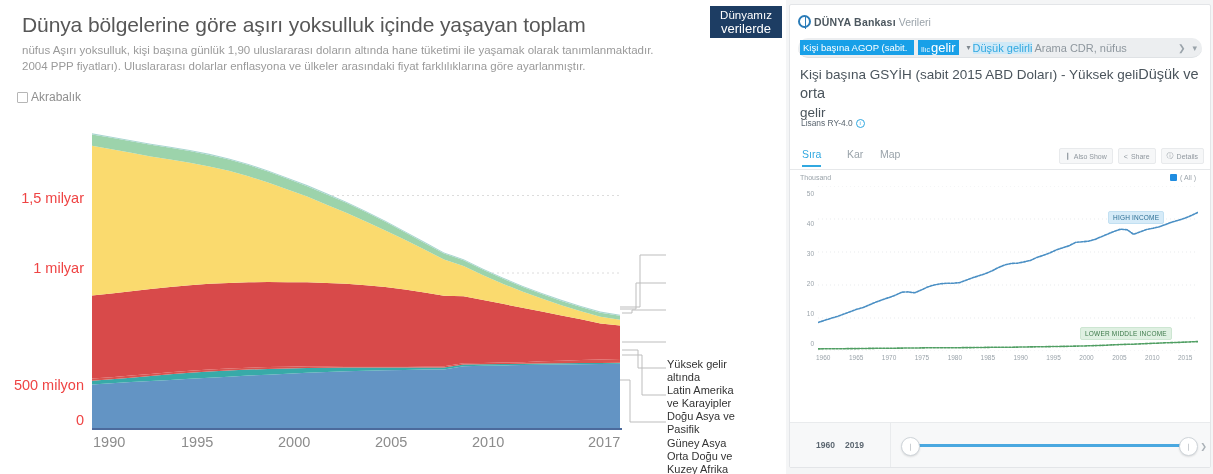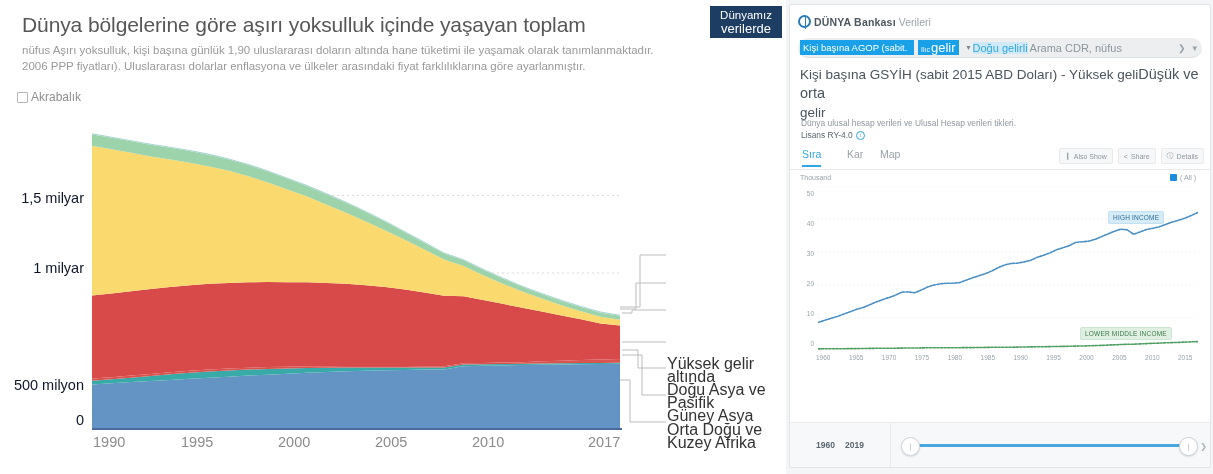--- a/index.html
+++ b/index.html
@@ -28,28 +28,28 @@
   }
   .cbox{
     display:inline-block;width:9px;height:9px;border:1px solid #b6b6b6;
     background:#fff;border-radius:1px;
   }
 
   
   #chartwrap{position:absolute;left:0;top:110px;width:786px;height:360px;}
   #plot{position:absolute;left:92px;top:8px;width:528px;height:310px;}
   #plot svg{display:block;}
-  .ytick{position:absolute;font-size:14.5px;color:#0f172a;white-space:nowrap;text-align:right;width:84px;}
+  .ytick{position:absolute;font-size:14.5px;color:#ef4444;white-space:nowrap;text-align:right;width:84px;}
   .xtick{position:absolute;font-size:14.5px;color:#8c8c8c;white-space:nowrap;}
 
   .axisline{position:absolute;background:#4c6a9c;height:2px;}
 
   
   #legend{position:absolute;left:667px;top:248px;width:115px;}
-  .leg{font-size:16px;line-height:12.6px;margin-bottom:1px;}
+  .leg{font-size:11px;line-height:12.6px;margin-bottom:1px;}
 
   
   #right{
     position:absolute;left:786px;top:0;width:427px;height:474px;
     background:#f4f5f6;
   }
   #wb-card{
     position:absolute;left:3px;top:4px;width:420px;height:462px;
     background:#fff;border:1px solid #e3e5e8;border-radius:2px;
     overflow:hidden;
@@ -168,21 +168,21 @@
 <body>
 
 <div id="root">
 
   <div id="left">
 
     <div class="owid-title">Dünya bölgelerine göre aşırı yoksulluk içinde yaşayan toplam</div>
 
     <div class="owid-sub">
       <div>nüfus Aşırı yoksulluk, kişi başına günlük 1,90 uluslararası doların altında hane tüketimi ile yaşamak olarak tanımlanmaktadır.</div>
-      <div>2006 PPP fiyatları). Uluslararası dolarlar enflasyona ve ülkeler arasındaki fiyat farklılıklarına göre ayarlanmıştır.</div>
+      <div>2004 PPP fiyatları). Uluslararası dolarlar enflasyona ve ülkeler arasındaki fiyat farklılıklarına göre ayarlanmıştır.</div>
     </div>
 
     <div class="owid-check">
       <span class="cbox"></span>
       <span>Akrabalık</span>
     </div>
 
     <div id="chartwrap">
 
       <div class="ytick" style="left:0px;top:80px;">1,5 milyar</div>
@@ -225,20 +225,24 @@
           <path d="M2,270 L12,270 L12,312 L48,312"></path>
         </g>
       </svg>
 
       <div id="legend">
         <div class="leg">
           <div>Yüksek gelir</div>
           <div>altında</div>
         </div>
         <div class="leg">
+          <div>Latin Amerika</div>
+          <div>ve Karayipler</div>
+        </div>
+        <div class="leg">
           <div>Doğu Asya ve</div>
           <div>Pasifik</div>
         </div>
         <div class="leg">
           <div>Güney Asya</div>
         </div>
         <div class="leg">
           <div>Orta Doğu ve</div>
           <div>Kuzey Afrika</div>
         </div>
@@ -263,36 +267,35 @@
       </div>
 
       <div class="searchbar">
         <span class="chip chip-a">Kişi başına AGOP (sabit.</span>
         <span class="chip chip-b">
           <span class="sm">Ilıc</span>
           <span class="bg">gelir</span>
         </span>
         <span class="chip chip-c">
           <span class="caret">▾</span>
-          <span class="hl">Doğu gelirli</span>
+          <span class="hl">Düşük gelirli</span>
           <span class="gray">Arama CDR, nüfus</span>
         </span>
         <span class="bar-right">
           <span>❯</span>
           <span>▾</span>
         </span>
       </div>
 
       <div class="wb-title">
         <span>Kişi başına GSYİH (sabit 2015 ABD Doları) - Yüksek geli</span><span class="t2">Düşük ve orta</span>
         <div>gelir</div>
       </div>
 
       <div class="wb-meta">
-        <div>Dünya ulusal hesap verileri ve Ulusal Hesap verileri tikleri.</div>
         <div><span class="lic">Lisans RY-4.0</span><span class="infodot">i</span></div>
       </div>
 
       <div class="tabrow">
         <span class="tab active" style="left:12px;">Sıra</span>
         <span class="tab" style="left:57px;">Kar</span>
         <span class="tab" style="left:90px;">Map</span>
 
         <div class="btns">
           <span class="wbtn">

